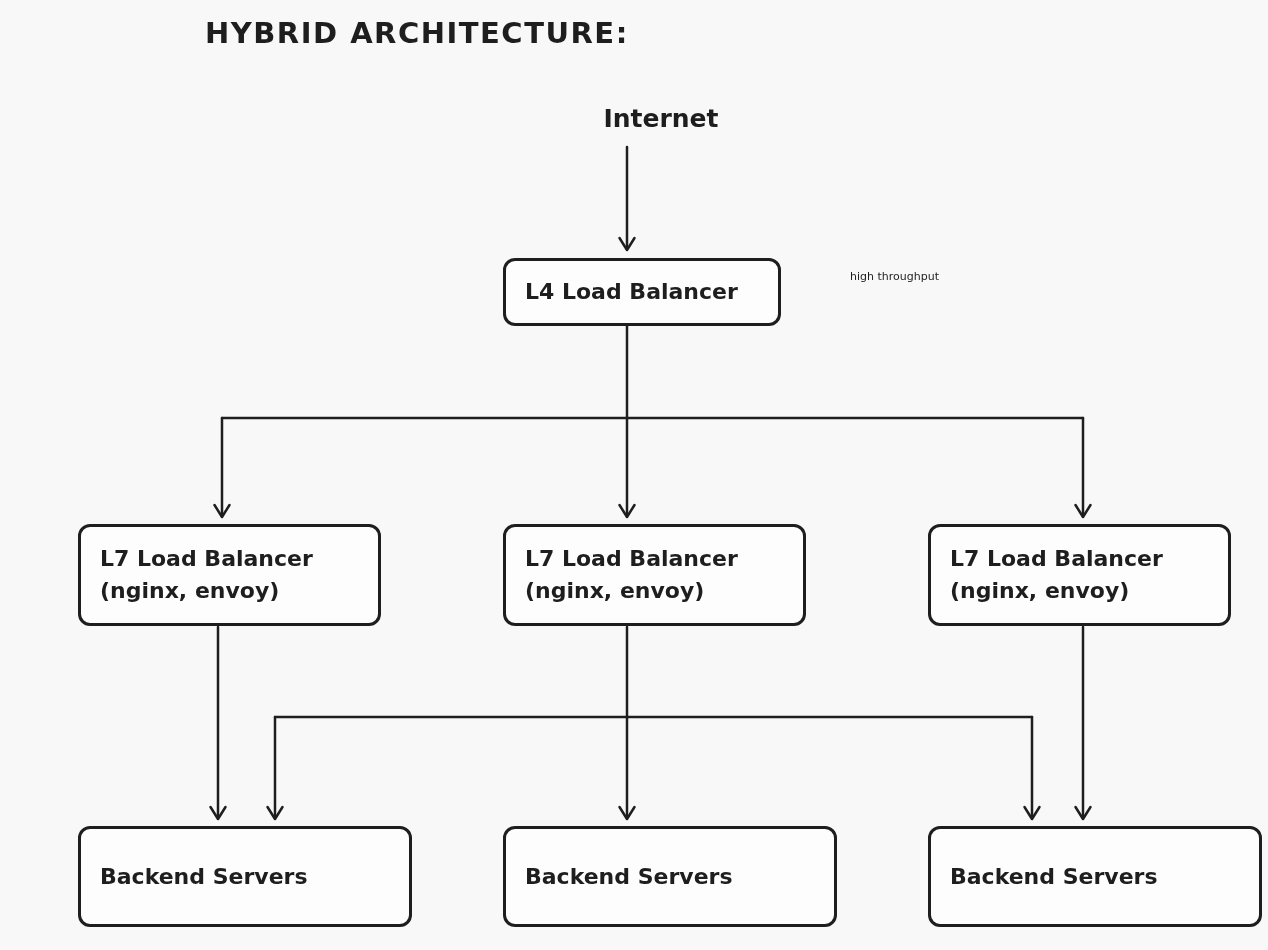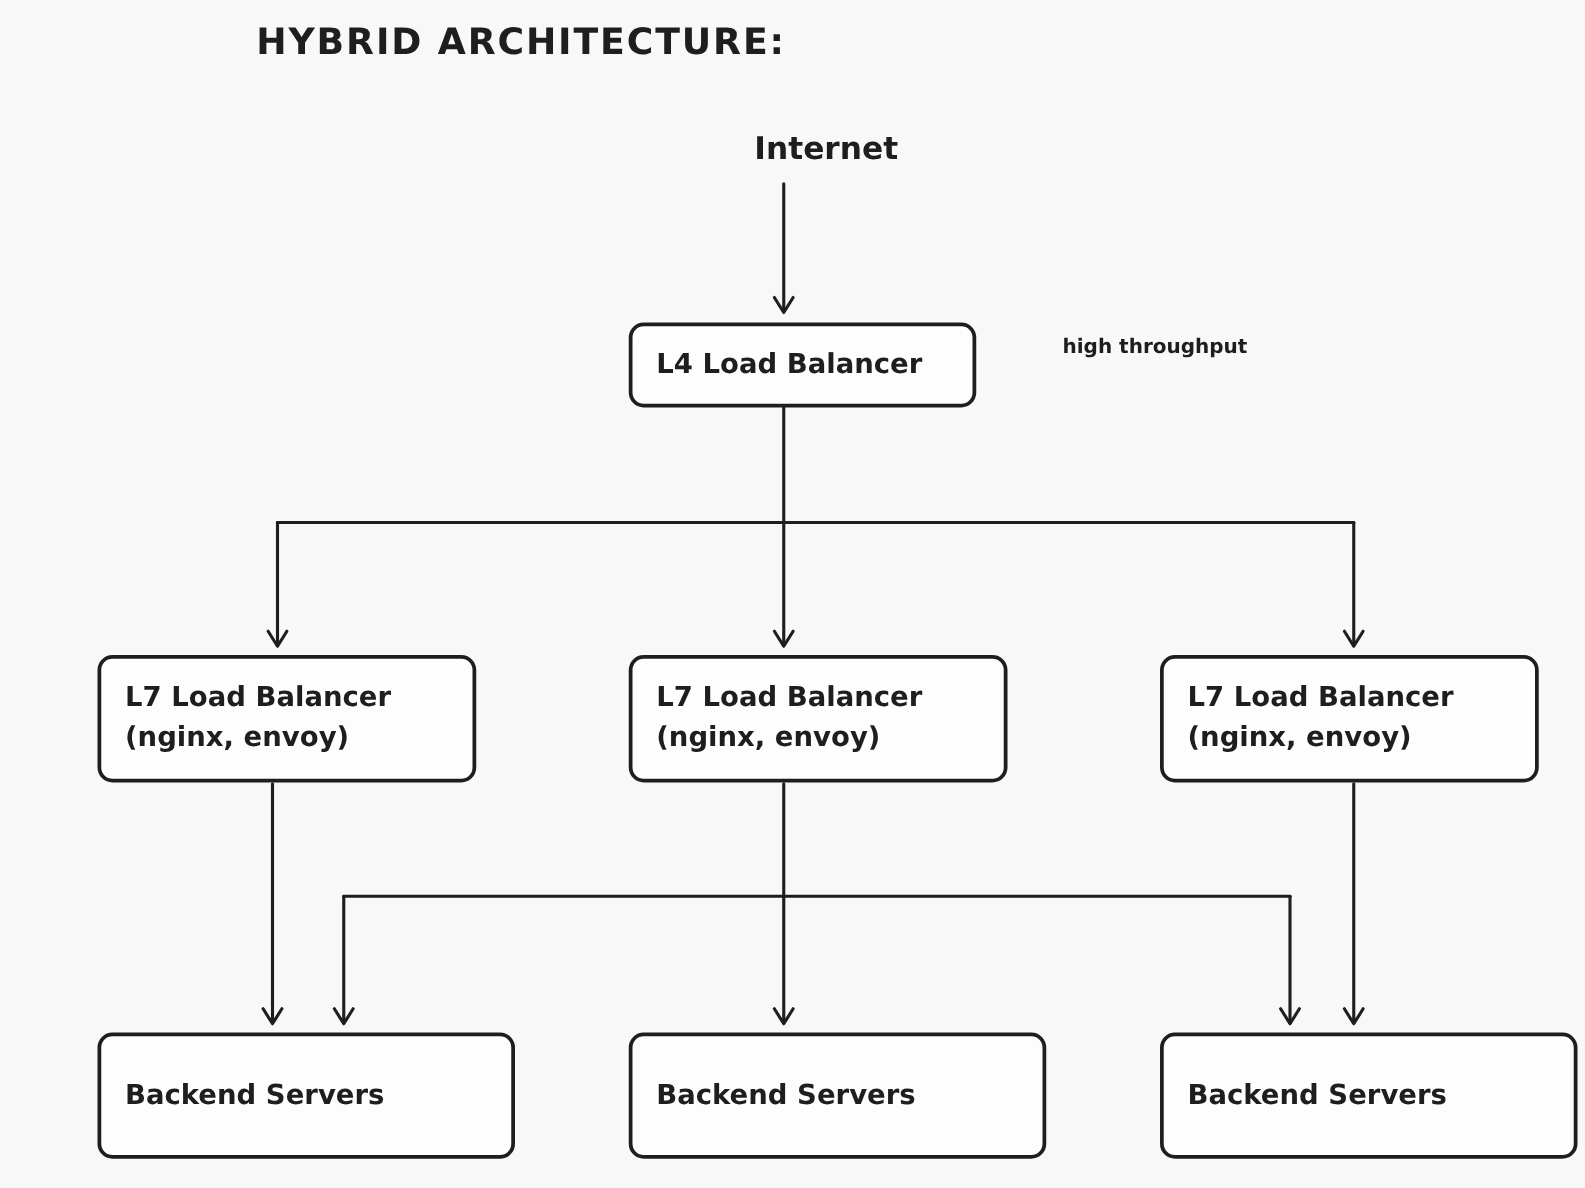--- a/index.html
+++ b/index.html
@@ -20,21 +20,21 @@
 
   .free-label {
     position: absolute; font-weight: 700; white-space: nowrap;
   }
   .internet-label {
     left: 563px; top: 104px; width: 130px;
     text-align: center; font-size: 25px; margin-left: 33px;
   }
   .annotation {
     left: 850px; top: 265px;
-    font-size: 16px; line-height: 23px; font-weight: 700;
+    font-size: 11px; line-height: 23px; font-weight: 400;
   }
 
   svg.edges { position: absolute; left: 0; top: 0; }
   svg.edges line { stroke: #1e1e1e; stroke-width: 2.5; stroke-linecap: round; }
 
   .node {
     position: absolute;
     box-sizing: border-box;
     background: #fdfdfd;
     border: 3.5px solid #1e1e1e;

